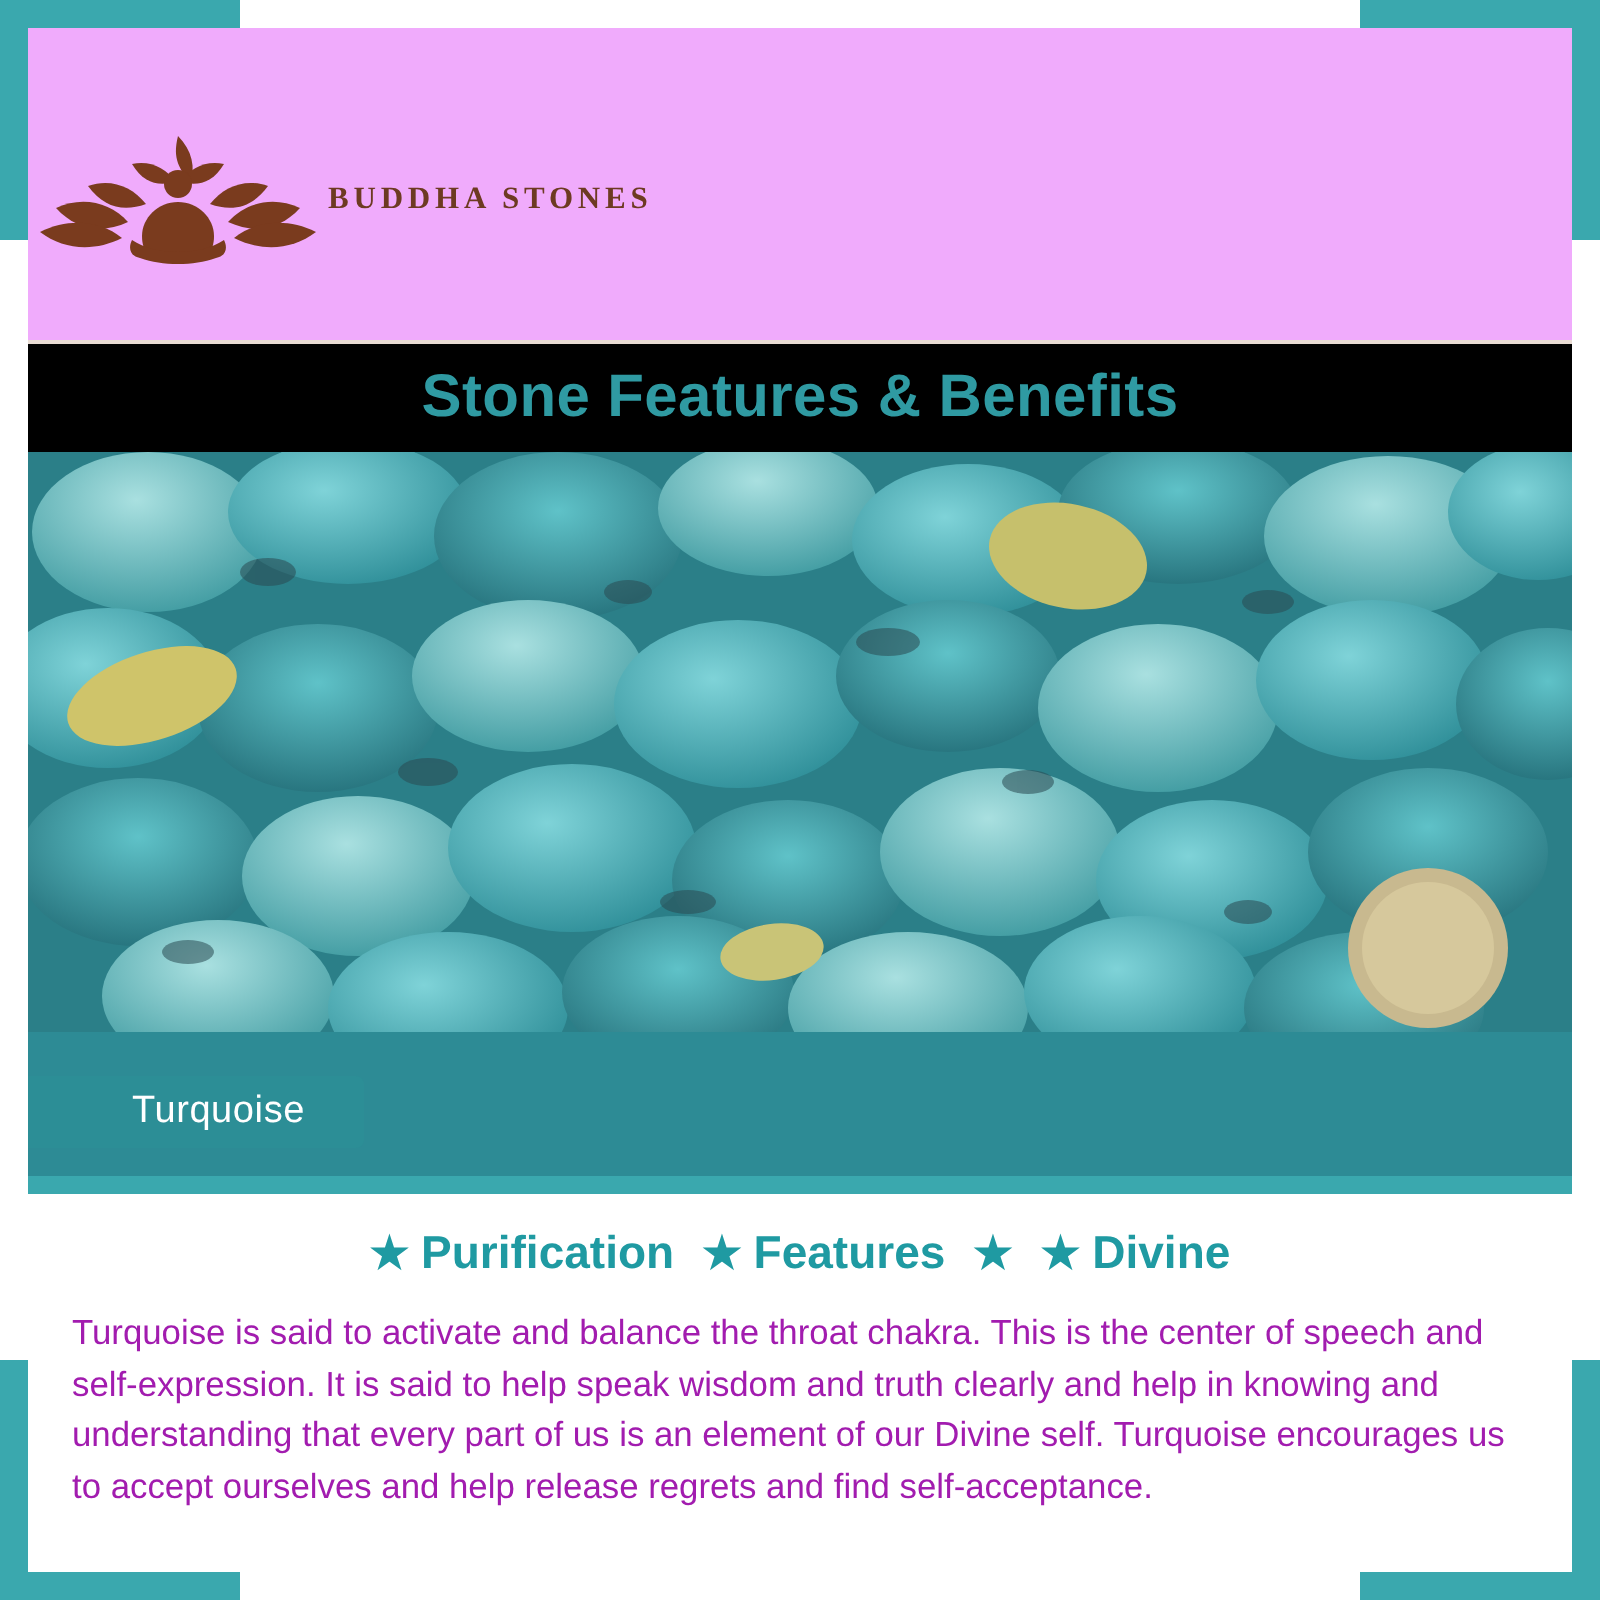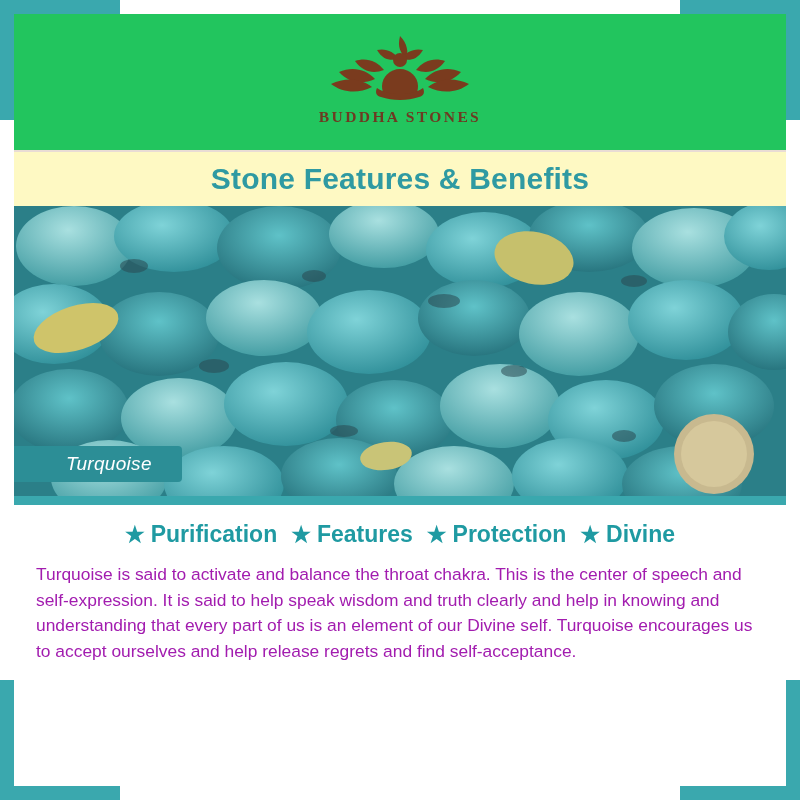--- a/index.html
+++ b/index.html
@@ -30,61 +30,60 @@
   .inner {
     position: absolute;
     left: 14px; top: 14px;
     width: 772px; height: 772px;
     background: #ffffff;
     overflow: hidden;
   }
 
   
   .header {
-    background: #22c55e;
-    height: 136px;
-    display: flex;
-    flex-direction: column;
+    background: #f0abfc;
+    height: 156px;
+    display: flex;
+    flex-direction: row;
     align-items: center;
     justify-content: flex-start;
     padding-top: 14px;
   }
   .logo-mark { width: 150px; height: 78px; display:block; }
   .brand-name {
     margin-top: 2px;
     font-size: 15.5px;
     letter-spacing: 2.4px;
     color: #6d3a22;
     font-family: "Liberation Serif", serif;
     font-weight: 700;
   }
 
   
   .title-band {
-    background: #fef9c3;
+    background: #000000;
     border-top: 2px solid #e9dcd4;
     height: 56px;
     display: flex;
     align-items: center;
     justify-content: center;
   }
   .title-band h1 {
     color: #2f9aa2;
     font-size: 30px;
     font-weight: 700;
     letter-spacing: .2px;
   }
 
   
   .hero {
     position: relative;
-    height: 290px;
+    height: 362px;
     overflow: hidden;
     background: #2d8b95;
-    font-style: italic;
   }
   .hero svg { display:block; width: 772px; height: 290px; }
 
   .stone-label {
     position: absolute;
     left: 0; bottom: 14px;
     background: #2c8e96;
     color: #ffffff;
     font-size: 19px;
     padding: 7px 30px 7px 52px;
@@ -246,21 +245,20 @@
       <div class="benefit">
         <span class="star">★</span>
         <span>Purification</span>
       </div>
       <div class="benefit">
         <span class="star">★</span>
         <span>Features</span>
       </div>
       <div class="benefit">
         <span class="star">★</span>
-        <span>Protection</span>
       </div>
       <div class="benefit">
         <span class="star">★</span>
         <span>Divine</span>
       </div>
     </div>
 
     <p class="description">Turquoise is said to activate and balance the throat chakra. This is the center of speech and self-expression. It is said to help speak wisdom and truth clearly and help in knowing and understanding that every part of us is an element of our Divine self. Turquoise encourages us to accept ourselves and help release regrets and find self-acceptance.</p>
 
     <div class="bottom-pad"></div>

